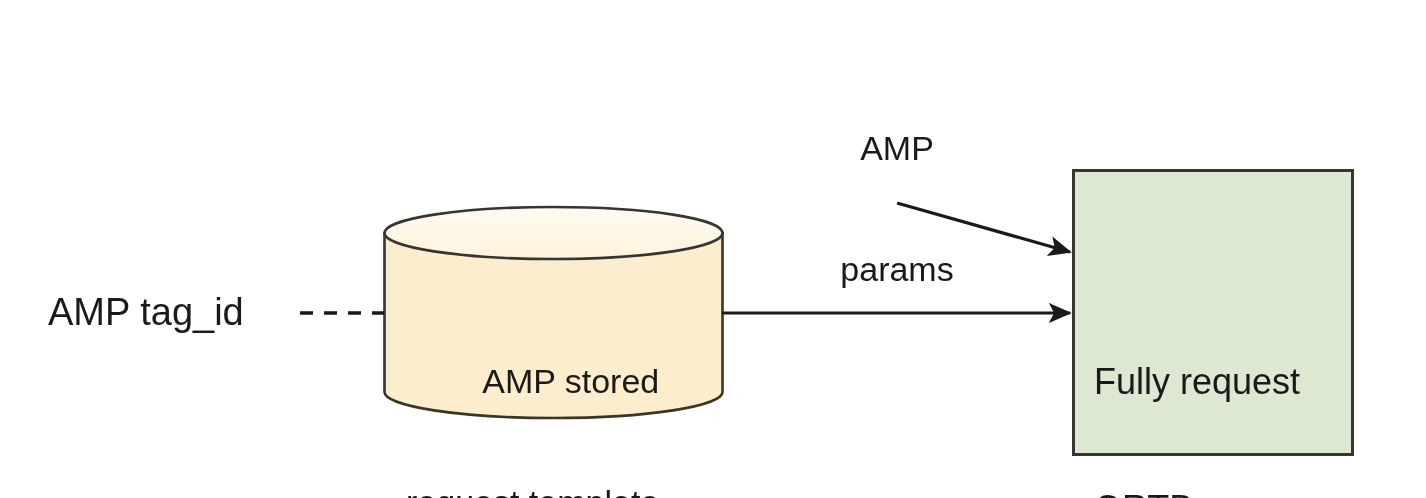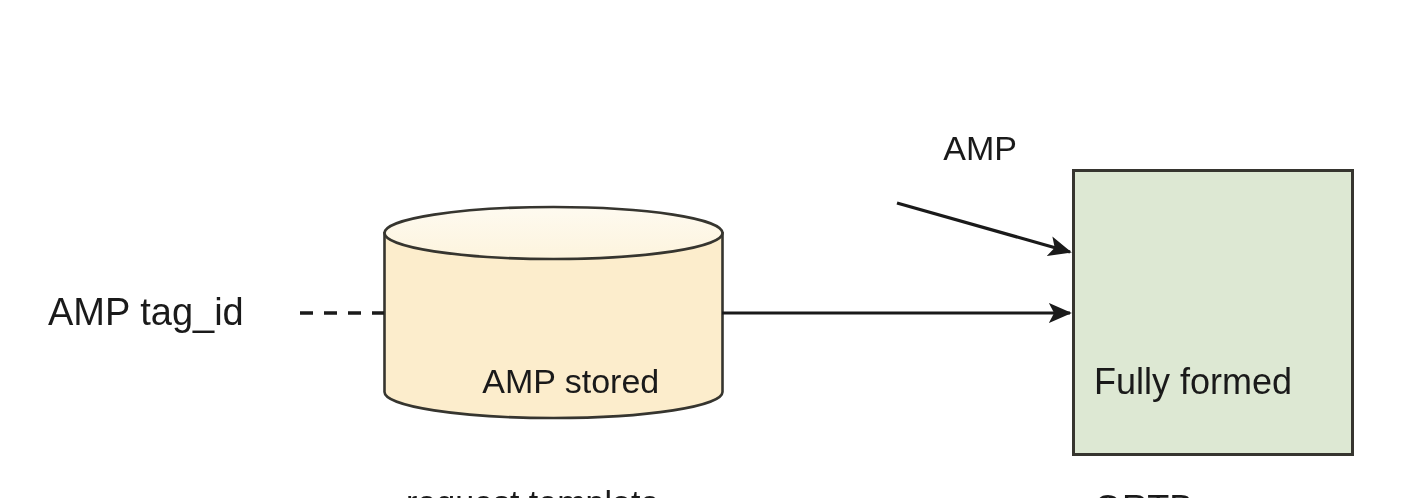--- a/index.html
+++ b/index.html
@@ -56,21 +56,21 @@
   #box-label .line { display: block; }
 
   
   #annotation-query-params {
     left: 777px;
     top: 48px;
     width: 240px;
     text-align: center;
     font-size: 34px;
   }
-  #annotation-query-params .line { display: block; text-align: right; }
+  #annotation-query-params .line { display: block; }
 </style>
 </head>
 <body>
 
 <div id="canvas">
 
   <svg id="vector-layer" viewBox="0 0 1426 498" xmlns="http://www.w3.org/2000/svg">
     <defs>
       <marker id="arrowFilled" viewBox="0 0 10 10" refX="9.2" refY="5" markerWidth="7.2" markerHeight="7.2" orient="auto-start-reverse">
         <path d="M 0 0.6 L 10 5 L 0 9.4 L 2.3 5 Z" fill="#1a1a1a"></path>
@@ -100,21 +100,22 @@
   </svg>
 
   <div class="txt" id="label-amp-tag-id">AMP tag_id</div>
 
   <div class="txt" id="cylinder-label">
     <span class="line">AMP stored</span>
     <span class="line">request template</span>
   </div>
 
   <div class="txt" id="box-label">
-    <span class="line">Fully formed</span>
+    <span class="line">Fully request</span>
     <span class="line">ORTB</span>
   </div>
 
   <div class="txt" id="annotation-query-params">
     <span class="line">AMP</span>
+    <span class="line">params</span>
   </div>
 
 </div>
 
 </body></html>

